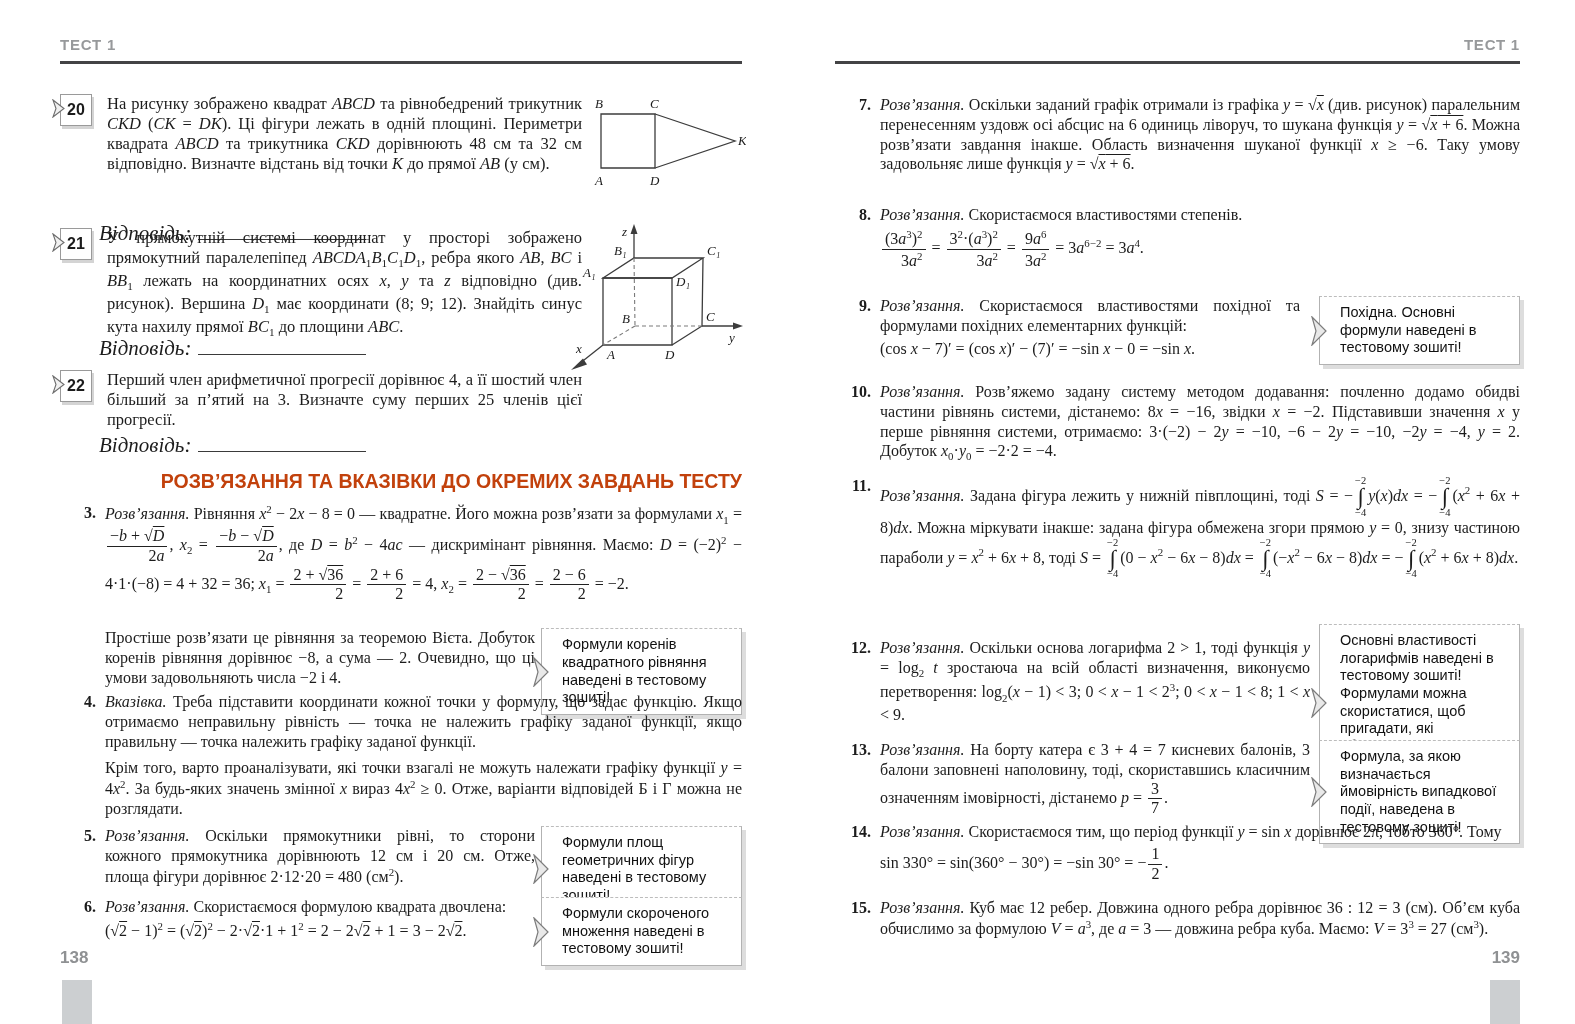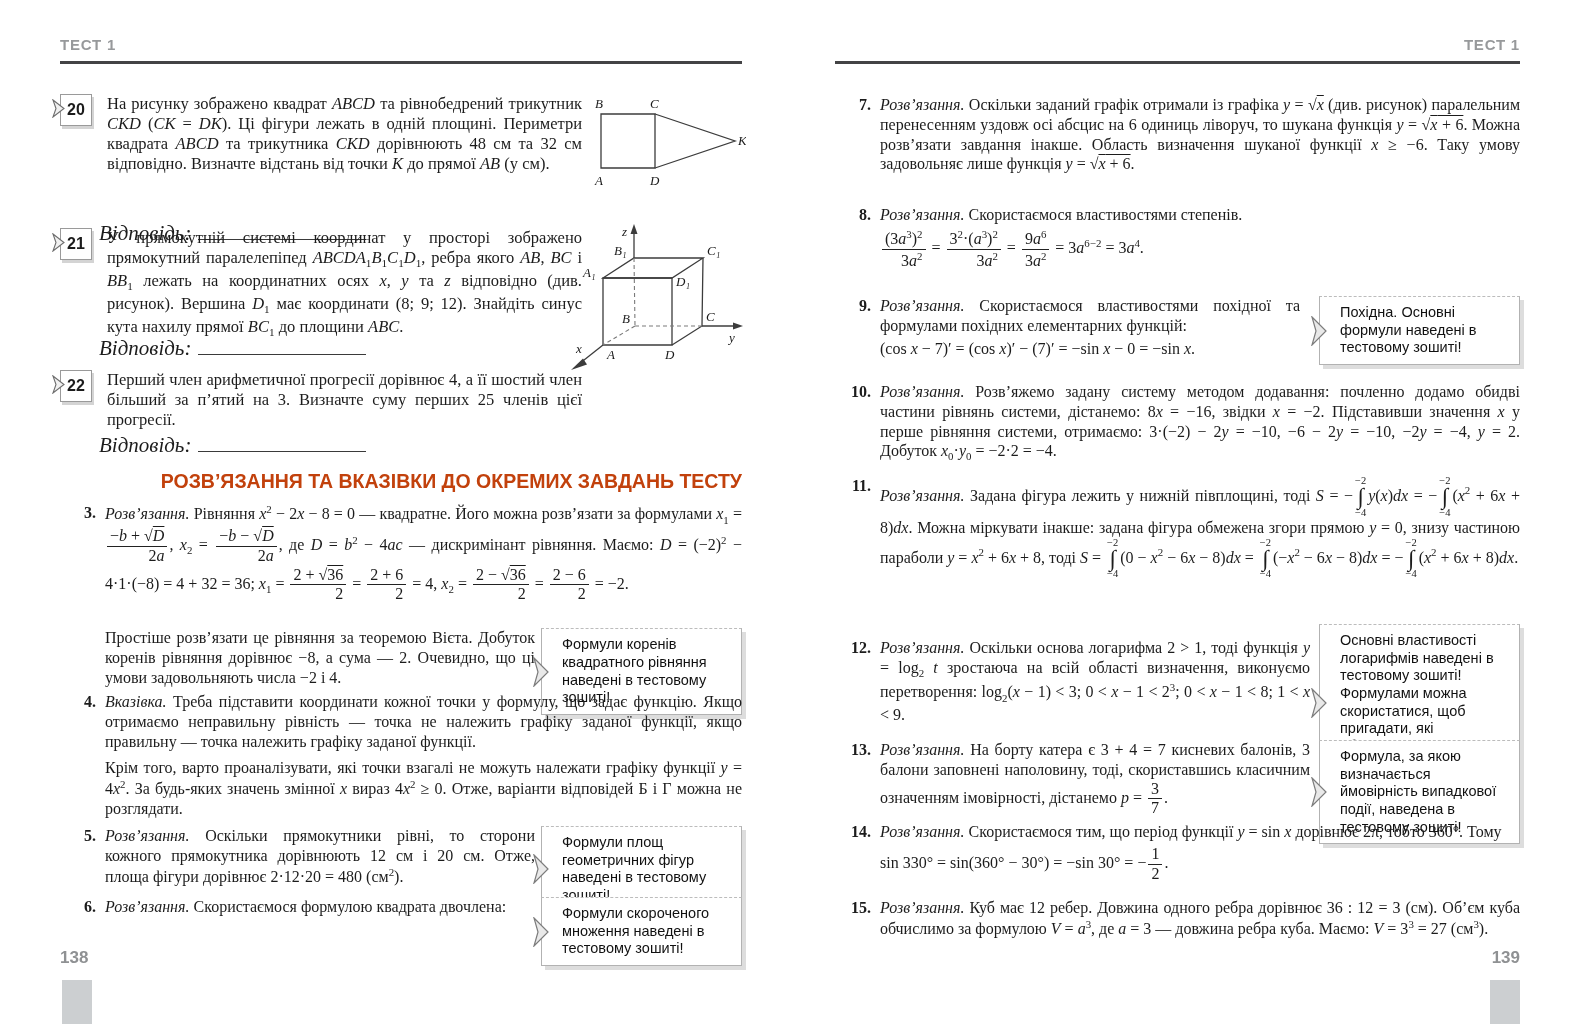--- a/index.html
+++ b/index.html
@@ -184,20 +184,21 @@
       </div>
     </div>
   </div>
 
   <div class="sol" style="top:897px">
     <span class="snum">6.</span>
     <div class="sbody">
       <div class="srow">
         <div class="scol" style="width:430px">
           <div><i>Розв’язання.</i> Скористаємося формулою квадрата двочлена:</div>
+          <div class="fline">(<span class="rt">√<span class="ov">2</span></span> − 1)<sup>2</sup> = (<span class="rt">√<span class="ov">2</span></span>)<sup>2</sup> − 2·<span class="rt">√<span class="ov">2</span></span>·1 + 1<sup>2</sup> = 2 − 2<span class="rt">√<span class="ov">2</span></span> + 1 = 3 − 2<span class="rt">√<span class="ov">2</span></span>.</div>
         </div>
         <div class="note">
           <svg class="pennant" width="16" height="30" viewBox="0 0 16 30">
             <polygon points="1,1 15,15 1,29 5,15" fill="#e9e9e9" stroke="#7c7c7c" stroke-width="1.2"></polygon>
           </svg>
           <span>Формули скороченого множення наведені в тестовому зошиті!</span>
         </div>
       </div>
     </div>
   </div>

